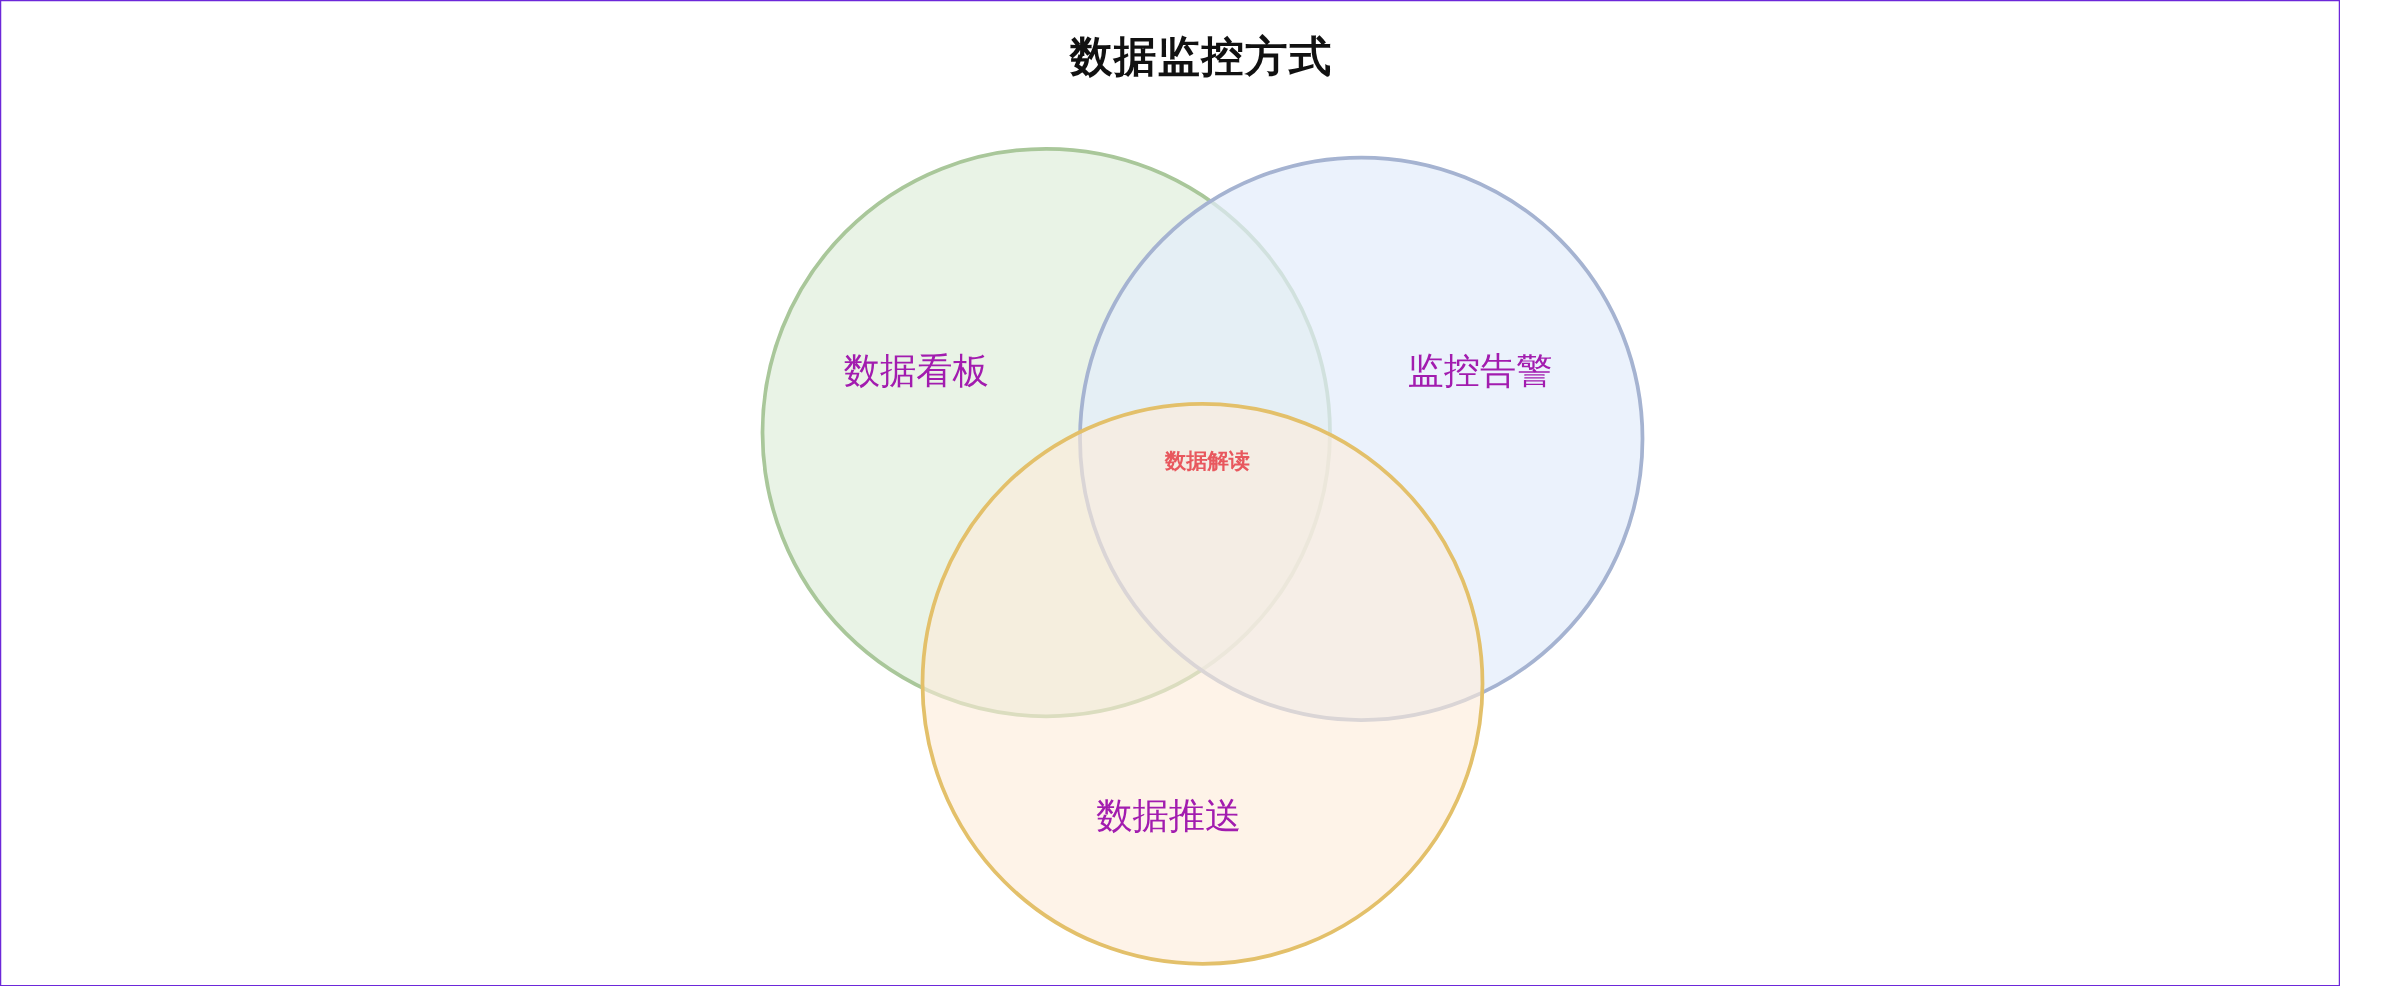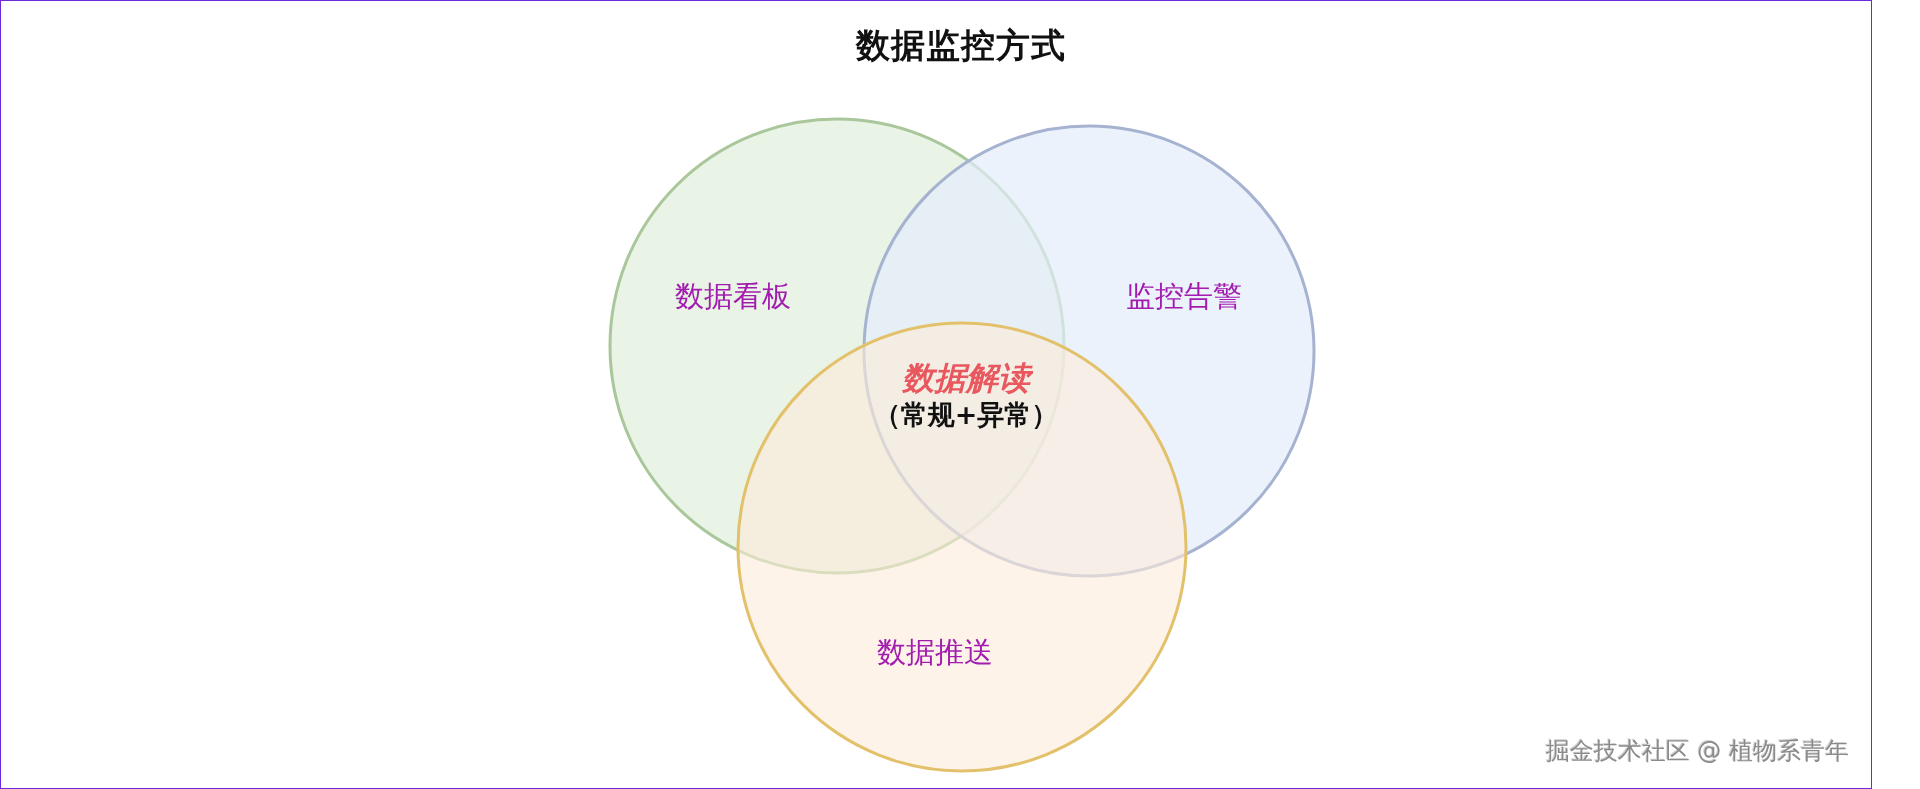--- a/index.html
+++ b/index.html
@@ -11,23 +11,22 @@
   .title {
     position: absolute; left: 0; width: 1920px; top: 22px; text-align: center;
     font-size: 34px; font-weight: bold; color: #111111; letter-spacing: 1px;
   }
   svg.venn { position: absolute; left: 0; top: 0; }
   .label {
     position: absolute; font-size: 29px; color: #a21caf; white-space: nowrap;
     transform: translateX(-50%); text-align: center;
   }
   .center-title {
-    position: absolute; font-size: 32px; font-weight: bold; white-space: nowrap;
+    position: absolute; font-size: 17px; font-weight: bold; white-space: nowrap;
     transform: translateX(-50%);
-    font-style: italic;
   }
   .center-sub {
     position: absolute; font-size: 27px; font-weight: bold; color: #111111; white-space: nowrap;
     transform: translateX(-50%);
   }
   .watermark {
     position: absolute; right: 22px; top: 734px; font-size: 24px; color: #8a8a8a;
     text-shadow: 1px 1px 0 #ffffff, -1px -1px 0 #d0d0d0; white-space: nowrap;
   }
 </style>
@@ -41,16 +40,14 @@
     <circle id="c-dashboard" fill-opacity="0.7" stroke-width="3" cx="836" cy="345" r="227" fill="#dfeedb" stroke="#a9c79a"></circle>
     <circle id="c-alert" fill-opacity="0.7" stroke-width="3" cx="1088" cy="350" r="225" fill="#e3edfb" stroke="#a5b3d1"></circle>
     <circle id="c-push" fill-opacity="0.6" stroke-width="3" cx="961" cy="546" r="224" fill="#fdebd8" stroke="#e3c06a"></circle>
   </svg>
 
   <div class="label" style="left:732px; top:276px;">数据看板</div>
   <div class="label" style="left:1183px; top:276px;">监控告警</div>
   <div class="label" style="left:934px; top:632px;">数据推送</div>
 
   <div class="center-title" id="center-title" style="left: 965px; top: 356px; color: rgb(232, 88, 94);">数据解读</div>
-  <div class="center-sub" style="left:965px; top:396px;">（常规+异常）</div>
 
-  <div class="watermark">掘金技术社区 @ 植物系青年</div>
 </div>
 
 </body></html>

